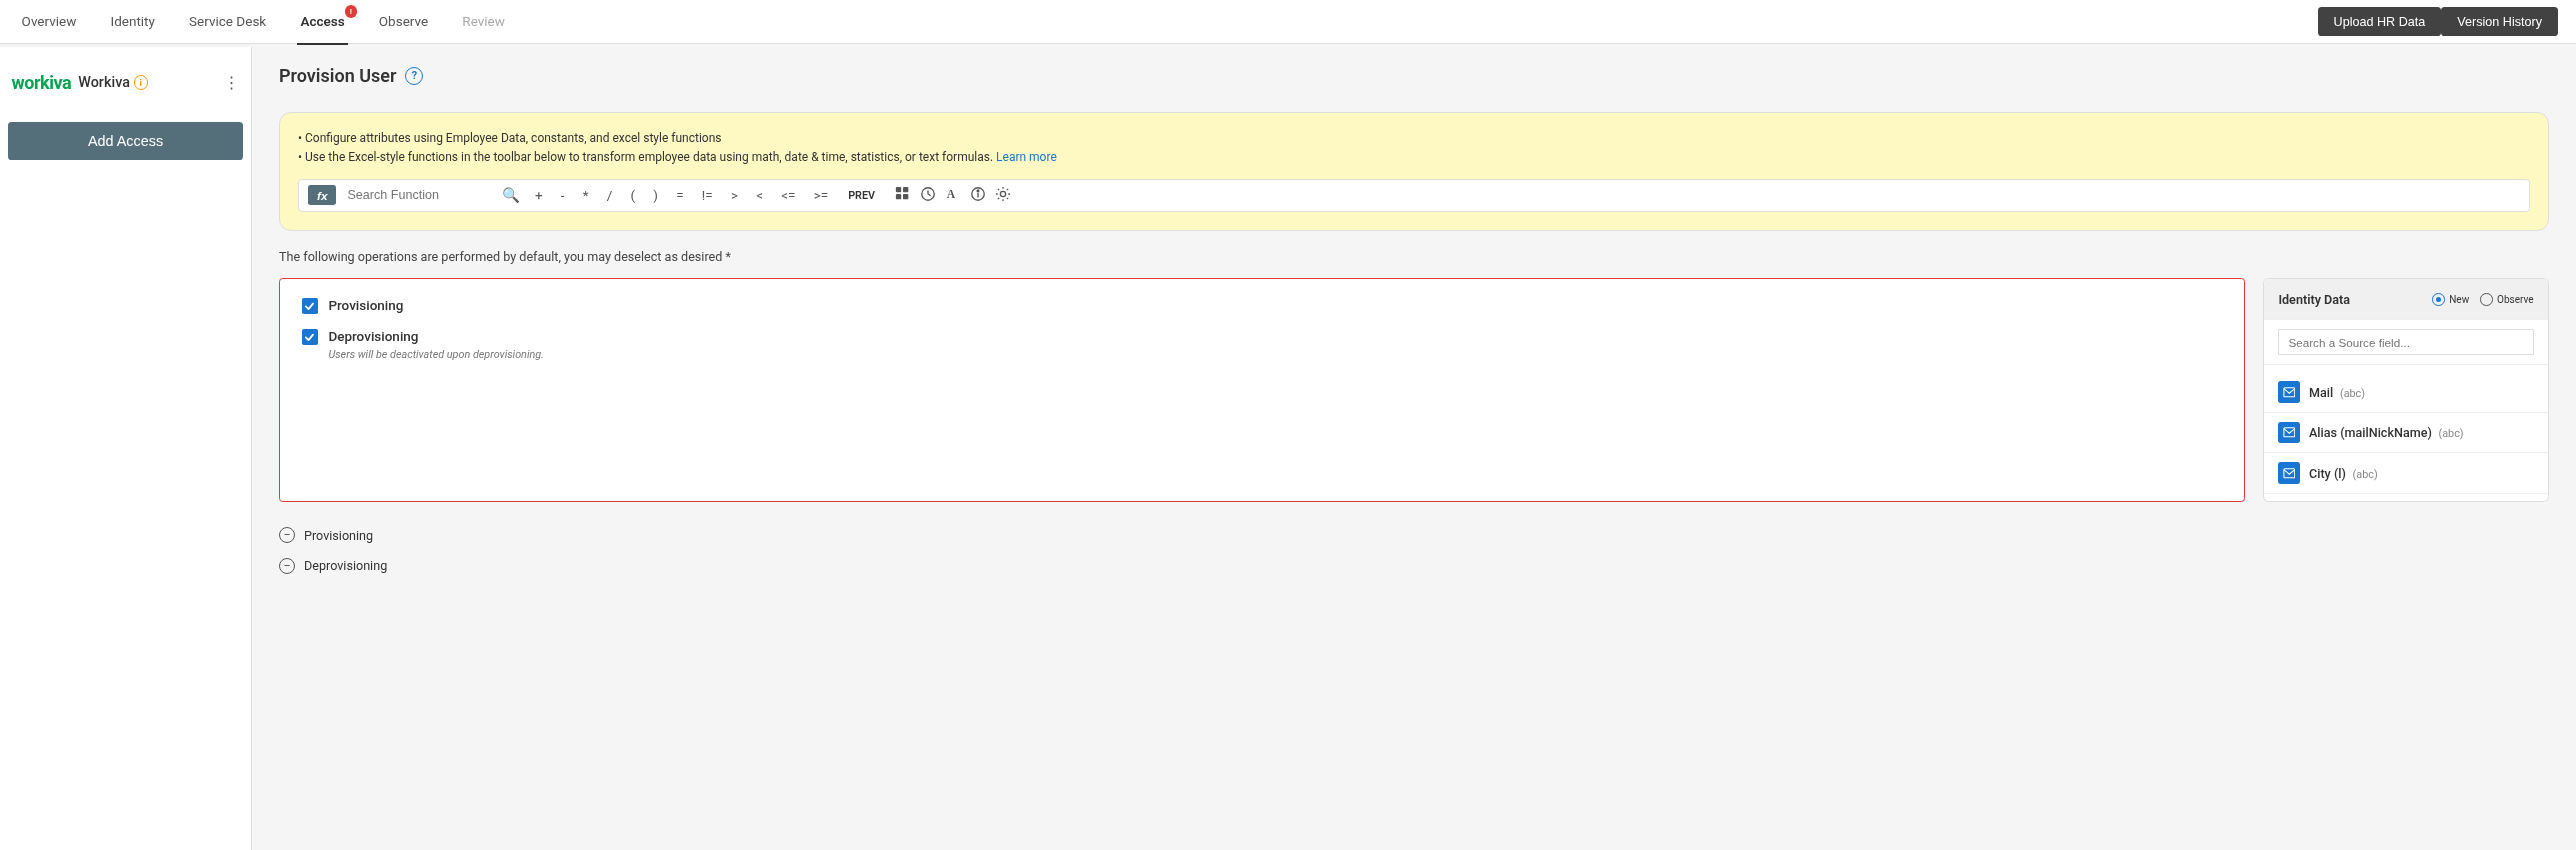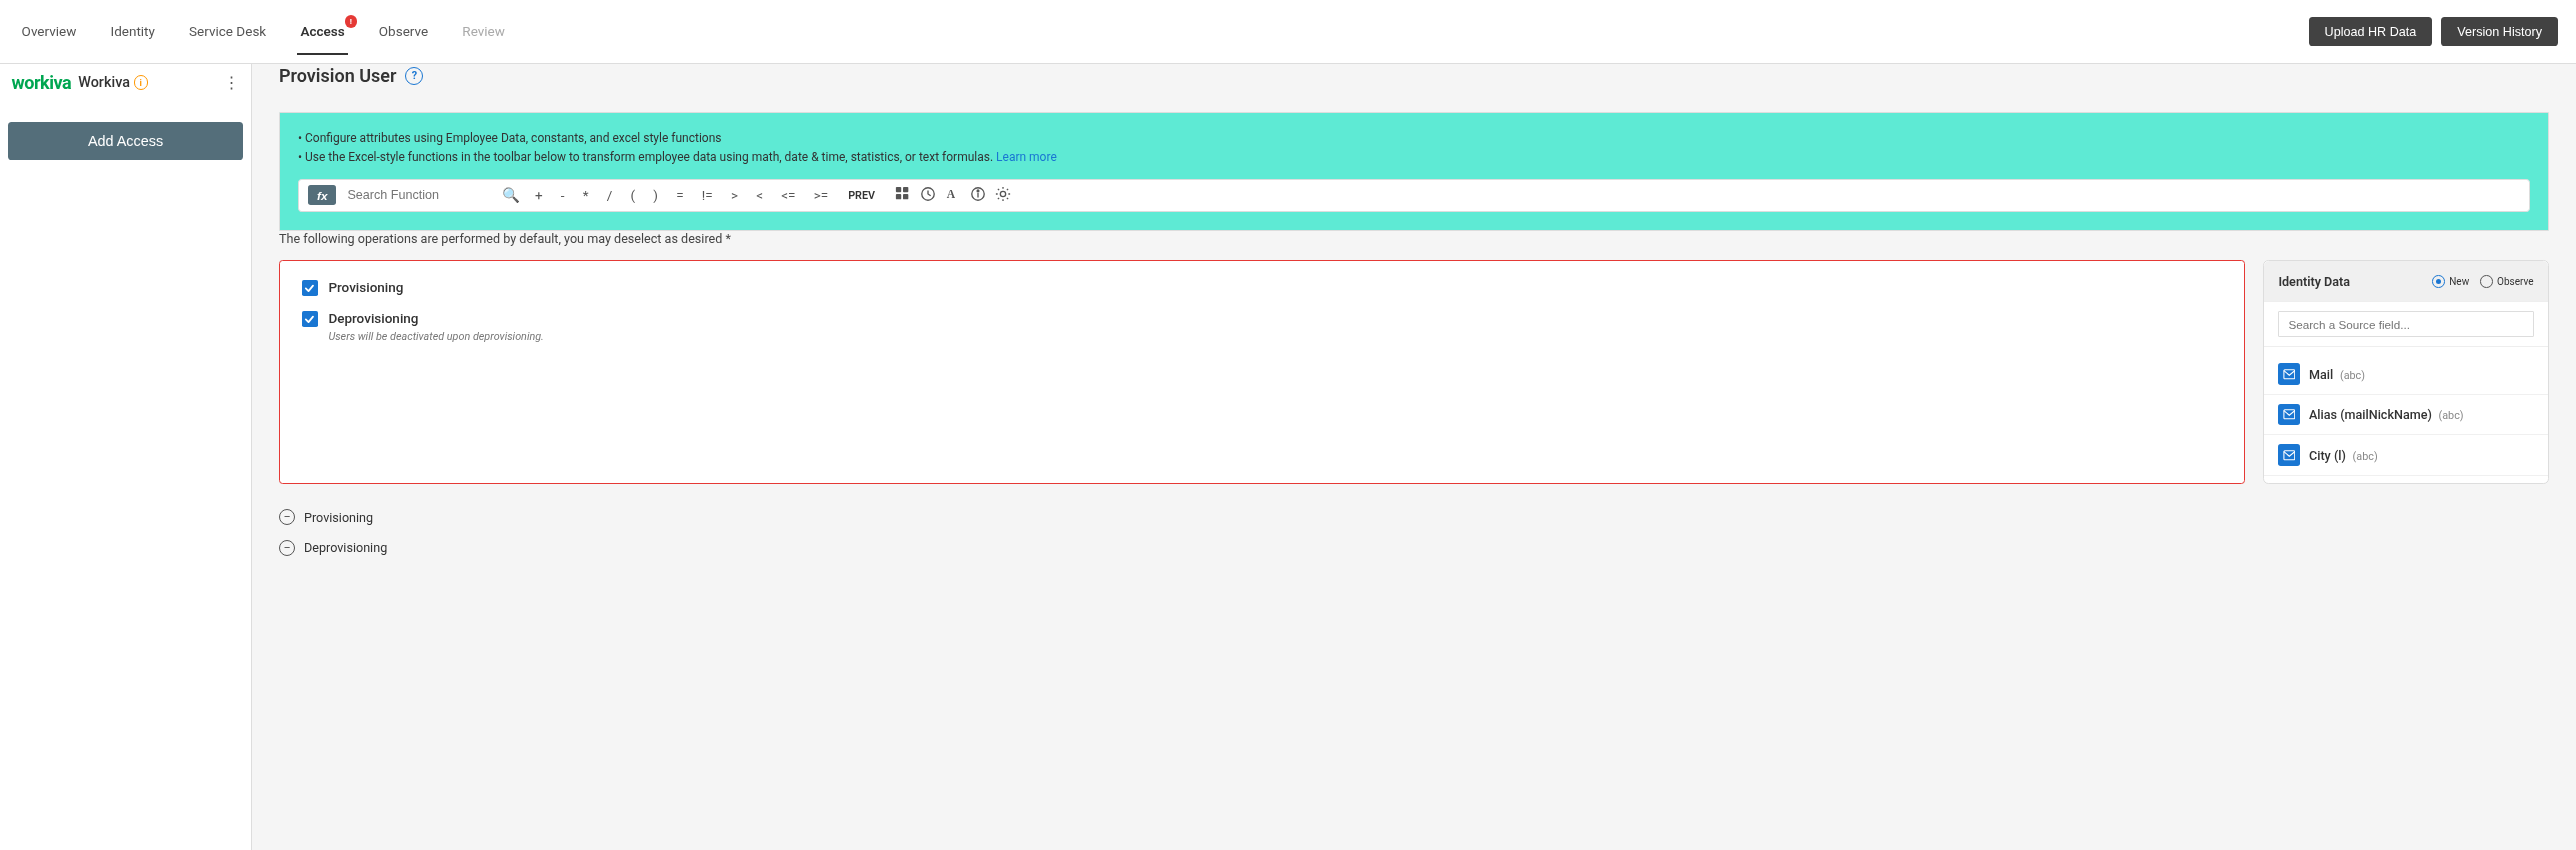--- a/index.html
+++ b/index.html
@@ -1,37 +1,37 @@
 <!DOCTYPE html>
 <html style="font-size:14.4px"><head>
   <meta charset="utf-8">
   <style>
     * { box-sizing: border-box; margin: 0; padding: 0; }
     body { font-family: -apple-system, BlinkMacSystemFont, 'Segoe UI', Roboto, sans-serif; font-size: 12.6px; background: #f5f5f5; color: #333; }
 
     
     .top-nav {
       display: flex; align-items: center; background: #fff;
-      border-bottom: 0.9px solid #ddd; padding: 0 18px; height: 64px;
+      border-bottom: 0.9px solid #ddd; padding: 0 18px; height: 44px;
       position: fixed; top: 0; left: 0; right: 0; z-index: 100;
     }
     .nav-items { display: flex; align-items: center; gap: 27px; flex: 1; }
     .nav-item {
       font-size: 13.5px; color: #555; cursor: pointer; padding: 14.4px 3.6px;
       border-bottom: 2.7px solid transparent; text-decoration: none;
     }
     .nav-item.active { color: #333; font-weight: 600; border-bottom-color: #333; }
     .nav-item-access { position: relative; }
     .nav-badge {
       position: absolute; top: 7.2px; right: -9px;
       width: 12.6px; height: 12.6px; background: #e53935; border-radius: 50%;
       display: flex; align-items: center; justify-content: center;
       color: white; font-size: 8px; font-weight: bold;
     }
-    .nav-right { display: flex; align-items: flex-end; gap: 9px; }
+    .nav-right { display: flex; align-items: flex-end; }
     .btn-nav {
       background: #424242; color: white; border: none; border-radius: 3.6px;
       padding: 7.2px 16px; font-size: 12.6px; cursor: pointer; font-weight: 500;
     }
 
     
     .layout { display: flex; margin-top: 47px; height: calc(100vh - 47px); }
 
     
     .sidebar {
@@ -60,21 +60,22 @@
       font-weight: 600; color: #333; margin-bottom: 26px;
     }
     .help-icon {
       display: inline-flex; align-items: center; justify-content: center;
       width: 18px; height: 18px; border-radius: 50%; border: 1.8px solid #1976d2;
       color: #1976d2; font-size: 10.8px; cursor: pointer; font-weight: bold;
     }
 
     
     .formula-area {
-      background: #5eead4; border: 0.9px solid #ddd; border-radius: 1px; padding: 18px;
+      background: #fef9c3; border: 0.9px solid #ddd; border-radius: 12px; padding: 18px;
+      margin-bottom: 18px;
     }
     .formula-bullets { margin-bottom: 14.4px; }
     .formula-bullets p { margin-bottom: 5.4px; font-size: 12px; color: #333; }
     .formula-bullets p::before { content: "• "; }
     .learn-more { color: #1976d2; cursor: pointer; text-decoration: none; }
 
     
     .formula-toolbar {
       display: flex; align-items: center; gap: 11px; background: #fff;
       border: 0.9px solid #ddd; border-radius: 3.6px; padding: 5.4px 9px;

